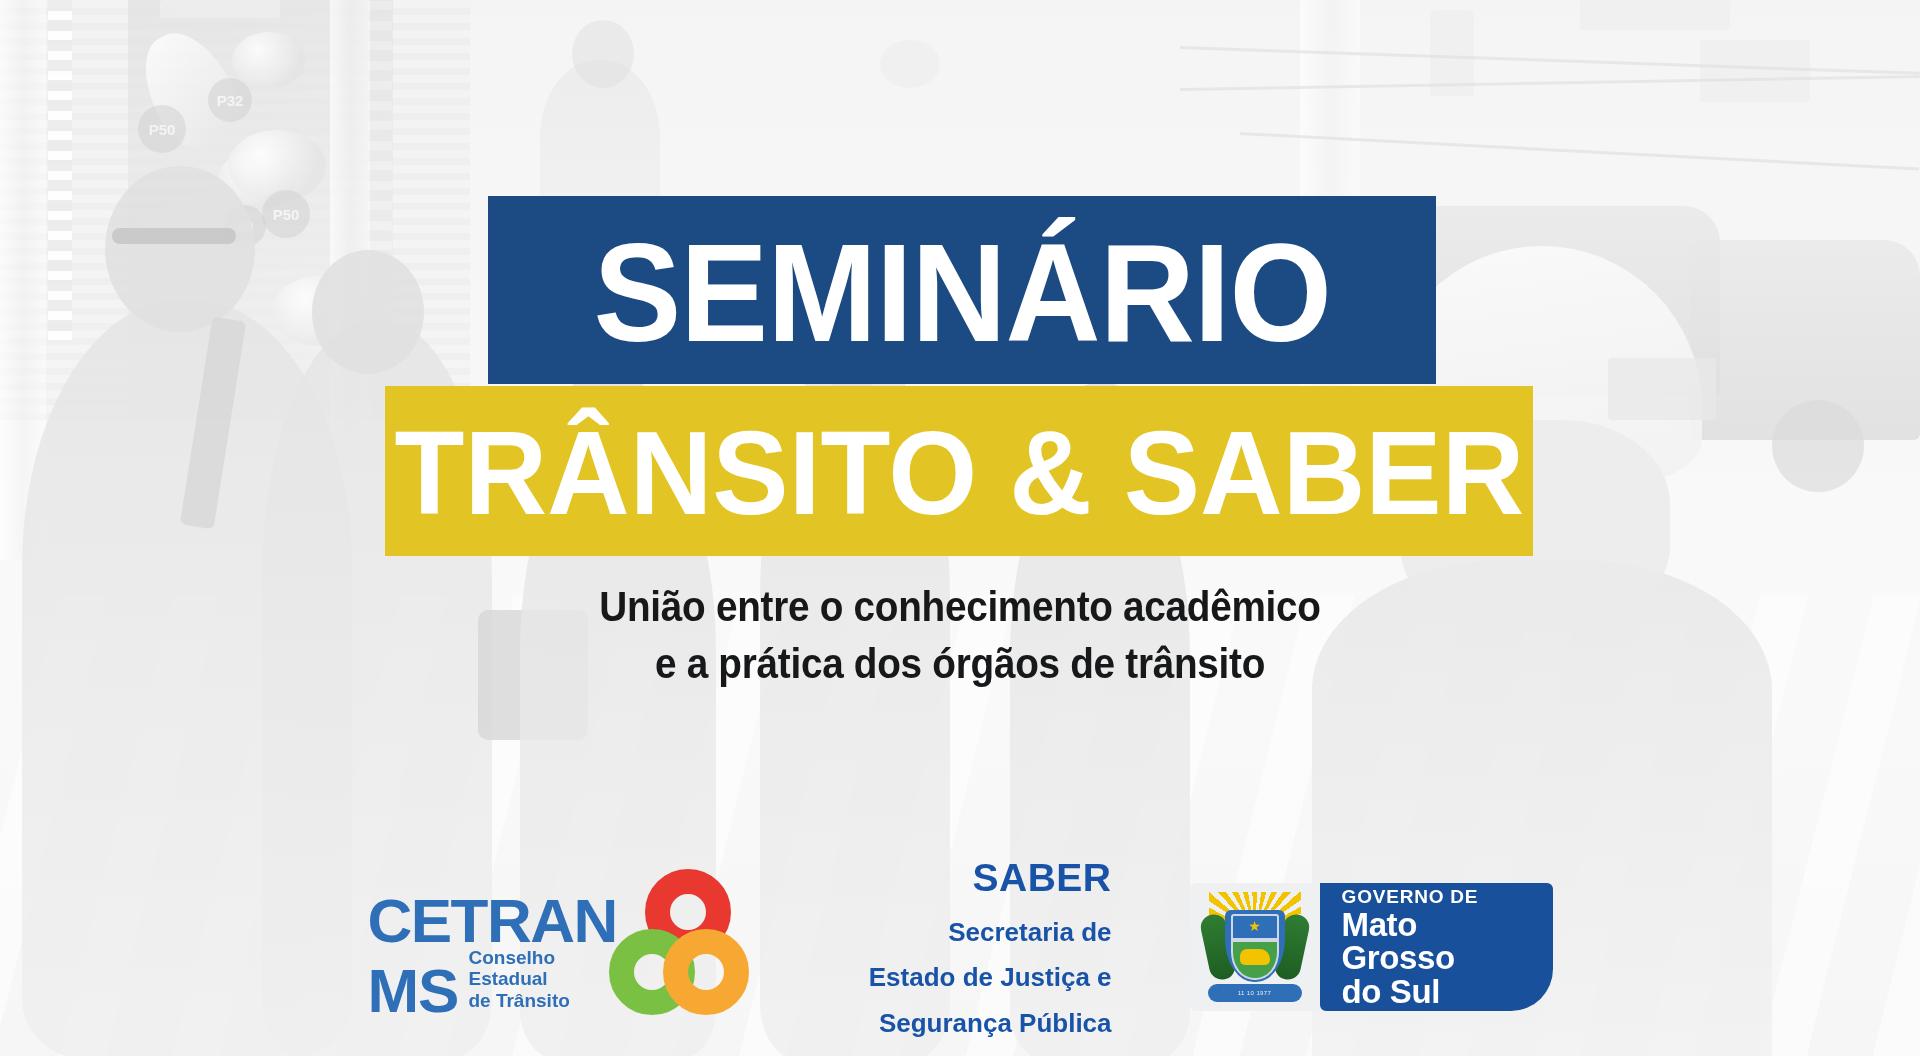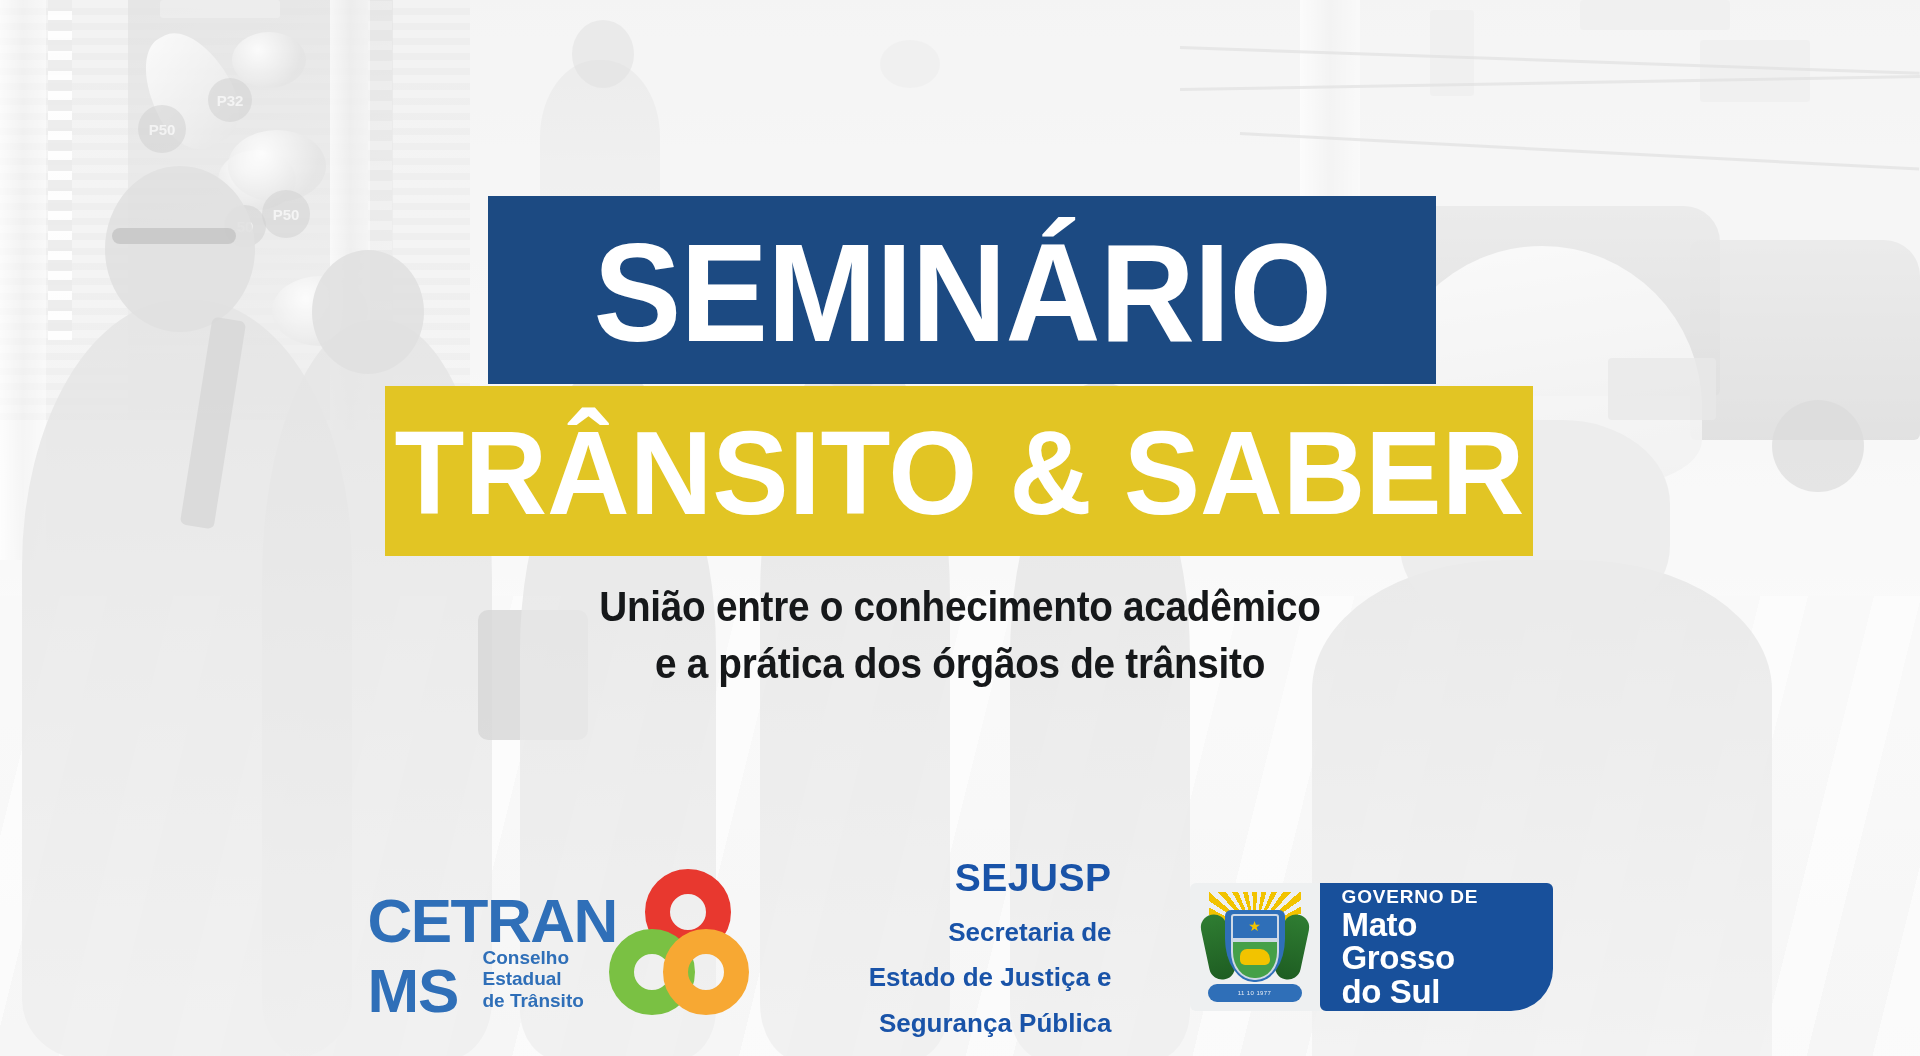--- a/index.html
+++ b/index.html
@@ -188,21 +188,21 @@
   }
   .cetran-words{
     display:flex;flex-direction:column;justify-content:center;
     line-height:.84;
   }
   .cetran-top{
     font-weight:700;font-size:62px;letter-spacing:-1.5px;
     color:#2f6fb8;
     font-family:"Liberation Sans", sans-serif;
   }
-  .cetran-row2{display:flex;align-items:flex-end;gap:24px;}
+  .cetran-row2{display:flex;align-items:flex-end;gap:10px;}
   .cetran-ms{
     font-weight:700;font-size:62px;letter-spacing:-1px;
     color:#2f6fb8;
     font-family:"Liberation Sans", sans-serif;
   }
   .cetran-tagline{
     color:#2f6fb8;
     font-size:19px;font-weight:700;line-height:1.12;
     padding-bottom:6px;
     font-family:"Liberation Sans", sans-serif;
@@ -395,21 +395,21 @@
         </div>
       </div>
       <div class="rings">
         <div class="ring ring-red"></div>
         <div class="ring ring-green"></div>
         <div class="ring ring-orange"></div>
       </div>
     </div>
 
     <div class="sejusp">
-      <div class="sejusp-title">SEJUSP</div>
+      <div class="sejusp-title">SABER</div>
       <div class="sejusp-line">Secretaria de</div>
       <div class="sejusp-line">Estado de Justiça e</div>
       <div class="sejusp-line">Segurança Pública</div>
     </div>
 
     <div class="gov">
       <div class="gov-left">
         <div class="brasao">
           <div class="rays"></div>
           <div class="wreathL"></div>

